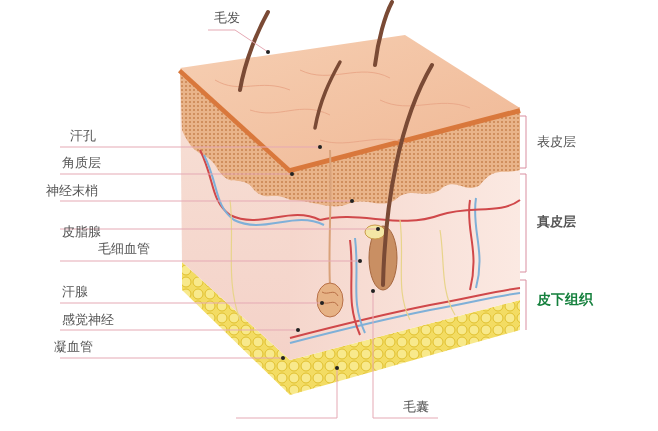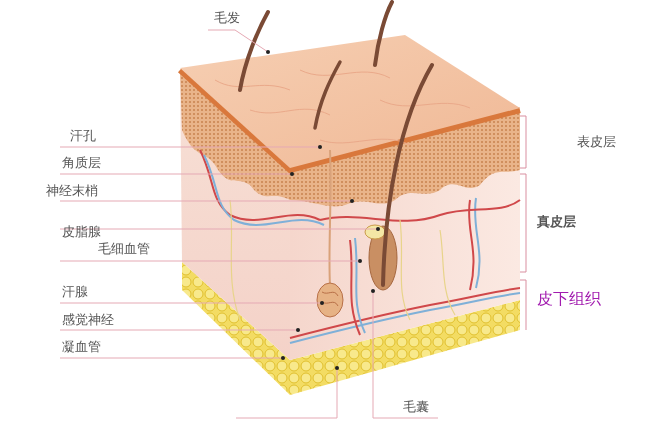--- a/index.html
+++ b/index.html
@@ -1,19 +1,19 @@
 <!DOCTYPE html>
 <html><head>
 <meta charset="utf-8">
 <style>
   html, body { margin: 0; padding: 0; background: #ffffff; }
   body { width: 658px; height: 431px; position: relative; overflow: hidden; font-family: "DejaVu Sans", sans-serif; }
   .canvas { position: absolute; left: 0; top: 0; width: 658px; height: 431px; }
   .lbl { position: absolute; font-size: 13px; color: #555555; white-space: nowrap; line-height: 16px; }
-  .lbl.bold { color: #a21caf; font-weight: normal; font-size: 16px; }
+  .lbl.bold { color: #15803d; font-weight: bold; font-size: 14px; }
   svg { position: absolute; left: 0; top: 0; }
 </style>
 </head>
 <body>
 
 <div class="canvas">
   <svg width="658" height="431" viewBox="0 0 658 431">
     <defs>
       <linearGradient id="topG" x1="0" y1="0" x2="1" y2="1">
         <stop offset="0" stop-color="#f6cfb3"></stop>
@@ -133,20 +133,20 @@
 
   <div class="lbl" style="left:214px; top:10px;">毛发</div>
 
   <div class="lbl" style="left:62px; top:128px;margin-left:8px;">汗孔</div>
   <div class="lbl" style="left:62px; top:155px;">角质层</div>
   <div class="lbl" style="left:46px; top:183px;text-align:center;">神经末梢</div>
   <div class="lbl" style="left:62px; top:224px;">皮脂腺</div>
   <div class="lbl" style="left:62px; top:241px;margin-left:36px;">毛细血管</div>
   <div class="lbl" style="left:62px; top:284px;">汗腺</div>
   <div class="lbl" style="left:62px; top:312px;">感觉神经</div>
-  <div class="lbl" style="left:62px; top:339px;font-family:Liberation Serif, serif;">凝血管</div>
+  <div class="lbl" style="left:54px; top:339px;font-family:Liberation Serif, serif;">凝血管</div>
 
   <div class="lbl" style="left:403px; top:399px;">毛囊</div>
 
-  <div class="lbl" style="left:537px; top:134px;margin-left:40px;">表皮层</div>
+  <div class="lbl" style="left:537px; top:134px;">表皮层</div>
   <div class="lbl" style="left:537px; top:214px;font-weight:bold;">真皮层</div>
   <div class="lbl bold" style="left:537px; top:291px;">皮下组织</div>
 </div>
 
 </body></html>

